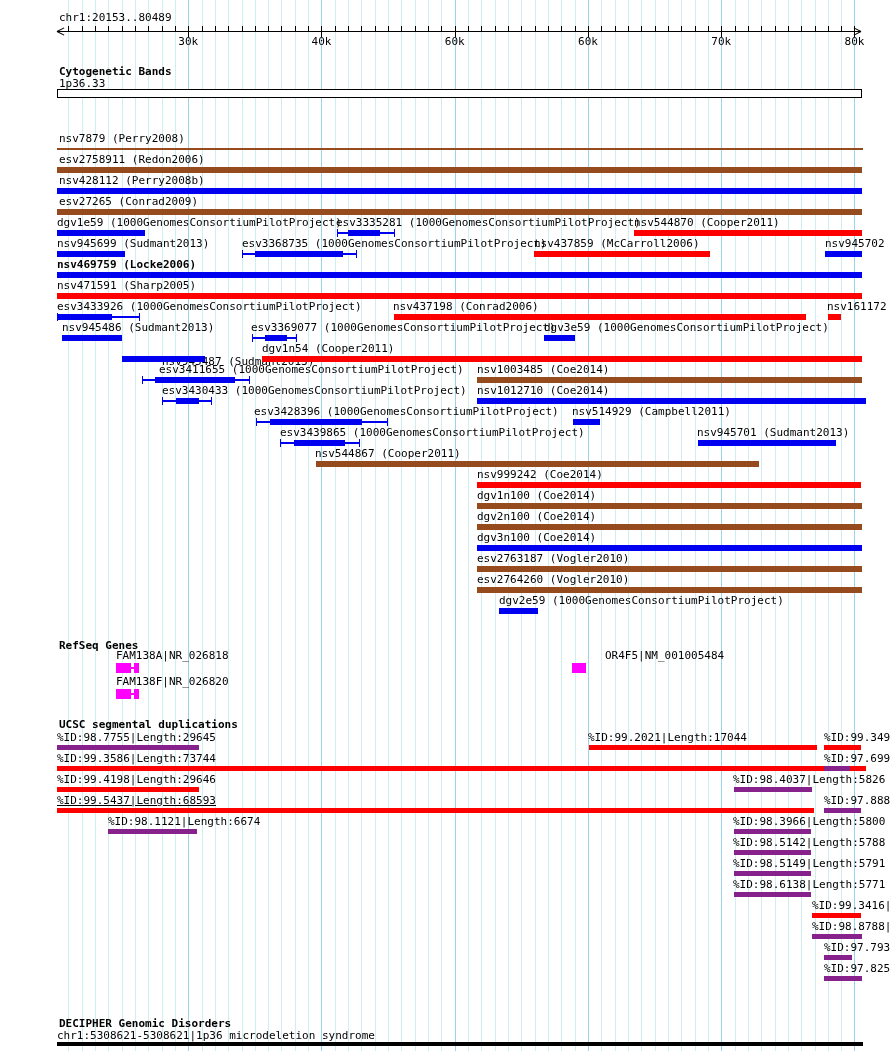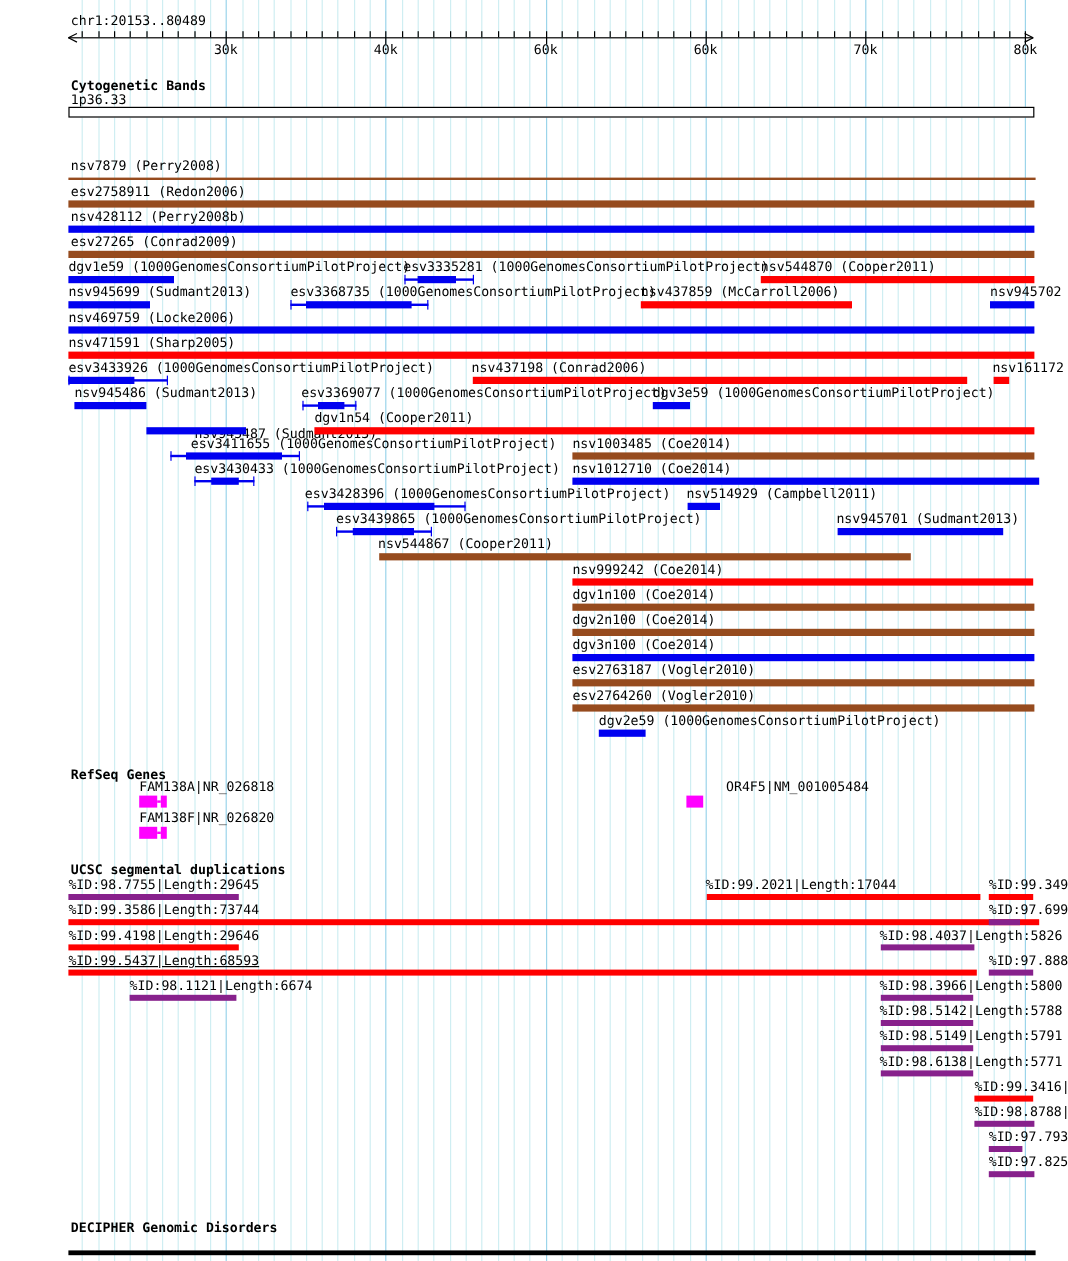--- a/index.html
+++ b/index.html
@@ -74,20 +74,21 @@
     <div class="abs" style="left: 814.508px; top: 0px; width: 1px; height: 1051px; background: rgb(207, 238, 242);"></div>
     <div class="abs" style="left: 827.833px; top: 0px; width: 1px; height: 1051px; background: rgb(207, 238, 242);"></div>
     <div class="abs" style="left: 841.159px; top: 0px; width: 1px; height: 1051px; background: rgb(207, 238, 242);"></div>
     <div class="abs" style="left: 854.484px; top: 0px; width: 1px; height: 1051px; background: rgb(155, 212, 234);"></div>
   <div class="lbl" style="left:59px;top:12px">chr1:20153..80489</div>
   <div class="lbl hdr" style="left:59px;top:66px">Cytogenetic Bands</div>
   <div class="lbl" style="left:59px;top:78px">1p36.33</div>
   <div class="lbl hdr" style="left:59px;top:640px">RefSeq Genes</div>
   <div class="lbl hdr" style="left:59px;top:719px">UCSC segmental duplications</div>
   <div class="lbl hdr" style="left:59px;top:1018px">DECIPHER Genomic Disorders</div>
+  <div class="lbl" style="left:57px;top:1030px">chr1:5308621-5308621|1p36 microdeletion syndrome</div>
 <div class="abs" style="left: 57px; top: 31px; width: 804px; height: 1px; background: rgb(0, 0, 0);"></div>
     <div class="abs" style="left: 57px; top: 31px; width: 8px; height: 1px; background: rgb(0, 0, 0); transform-origin: 0px 50%; transform: rotate(-27deg);"></div>
     <div class="abs" style="left: 57px; top: 31px; width: 8px; height: 1px; background: rgb(0, 0, 0); transform-origin: 0px 50%; transform: rotate(27deg);"></div>
     <div class="abs" style="left: 853px; top: 31px; width: 8px; height: 1px; background: rgb(0, 0, 0); transform-origin: 100% 50%; transform: rotate(27deg);"></div>
     <div class="abs" style="left: 853px; top: 31px; width: 8px; height: 1px; background: rgb(0, 0, 0); transform-origin: 100% 50%; transform: rotate(-27deg);"></div>
     <div class="abs" style="left: 68.2866px; top: 26px; width: 1px; height: 5px; background: rgb(0, 0, 0);"></div>
     <div class="abs" style="left: 81.612px; top: 26px; width: 1px; height: 5px; background: rgb(0, 0, 0);"></div>
     <div class="abs" style="left: 94.9374px; top: 26px; width: 1px; height: 5px; background: rgb(0, 0, 0);"></div>
     <div class="abs" style="left: 108.263px; top: 26px; width: 1px; height: 5px; background: rgb(0, 0, 0);"></div>
     <div class="abs" style="left: 121.588px; top: 26px; width: 1px; height: 5px; background: rgb(0, 0, 0);"></div>
@@ -174,21 +175,21 @@
     <div class="abs" style="left: 57px; top: 251px; width: 68px; height: 6px; background: rgb(0, 0, 240);"></div>
     <div class="abs" style="left: 242px; top: 238px; height: 12px; line-height: 12px; white-space: pre;">esv3368735 (1000GenomesConsortiumPilotProject)</div>
     <div class="abs" style="left: 242px; top: 253px; width: 115px; height: 2px; background: rgb(0, 0, 240);"></div>
     <div class="abs" style="left: 242px; top: 250px; width: 1px; height: 8px; background: rgb(0, 0, 240);"></div>
     <div class="abs" style="left: 356px; top: 250px; width: 1px; height: 8px; background: rgb(0, 0, 240);"></div>
     <div class="abs" style="left: 255px; top: 251px; width: 88px; height: 6px; background: rgb(0, 0, 240);"></div>
     <div class="abs" style="left: 534px; top: 238px; height: 12px; line-height: 12px; white-space: pre;">nsv437859 (McCarroll2006)</div>
     <div class="abs" style="left: 534px; top: 251px; width: 176px; height: 6px; background: rgb(255, 0, 0);"></div>
     <div class="abs" style="left: 825px; top: 238px; height: 12px; line-height: 12px; white-space: pre;">nsv945702 (</div>
     <div class="abs" style="left: 825px; top: 251px; width: 37px; height: 6px; background: rgb(0, 0, 240);"></div>
-    <div class="abs" style="left: 57px; top: 259px; height: 12px; line-height: 12px; white-space: pre;">nsv469759 (Locke2006)</div>
+    <div class="abs" style="left: 57px; top: 259px; height: 12px; line-height: 12px; white-space: pre; font-weight: bold;">nsv469759 (Locke2006)</div>
     <div class="abs" style="left: 57px; top: 272px; width: 805px; height: 6px; background: rgb(0, 0, 240);"></div>
     <div class="abs" style="left: 57px; top: 280px; height: 12px; line-height: 12px; white-space: pre;">nsv471591 (Sharp2005)</div>
     <div class="abs" style="left: 57px; top: 293px; width: 805px; height: 6px; background: rgb(255, 0, 0);"></div>
     <div class="abs" style="left: 57px; top: 301px; height: 12px; line-height: 12px; white-space: pre;">esv3433926 (1000GenomesConsortiumPilotProject)</div>
     <div class="abs" style="left: 57px; top: 316px; width: 83px; height: 2px; background: rgb(0, 0, 240);"></div>
     <div class="abs" style="left: 57px; top: 313px; width: 1px; height: 8px; background: rgb(0, 0, 240);"></div>
     <div class="abs" style="left: 139px; top: 313px; width: 1px; height: 8px; background: rgb(0, 0, 240);"></div>
     <div class="abs" style="left: 57px; top: 314px; width: 55px; height: 6px; background: rgb(0, 0, 240);"></div>
     <div class="abs" style="left: 393px; top: 301px; height: 12px; line-height: 12px; white-space: pre;">nsv437198 (Conrad2006)</div>
     <div class="abs" style="left: 394px; top: 314px; width: 412px; height: 6px; background: rgb(255, 0, 0);"></div>

